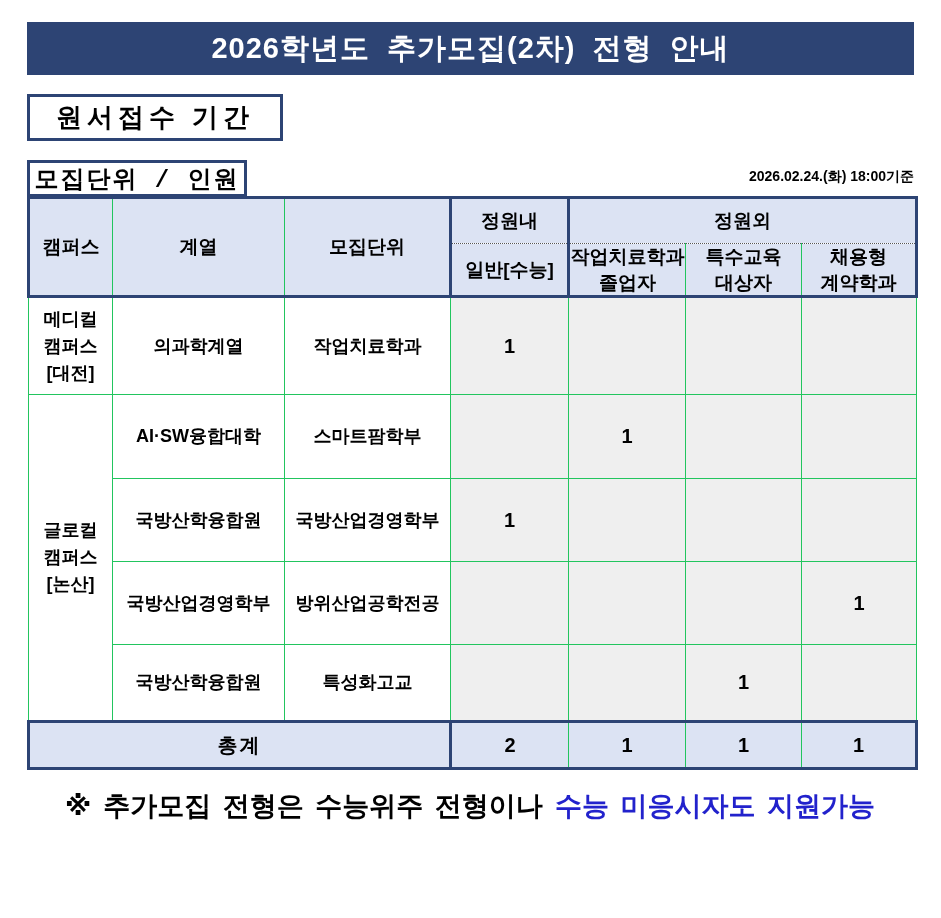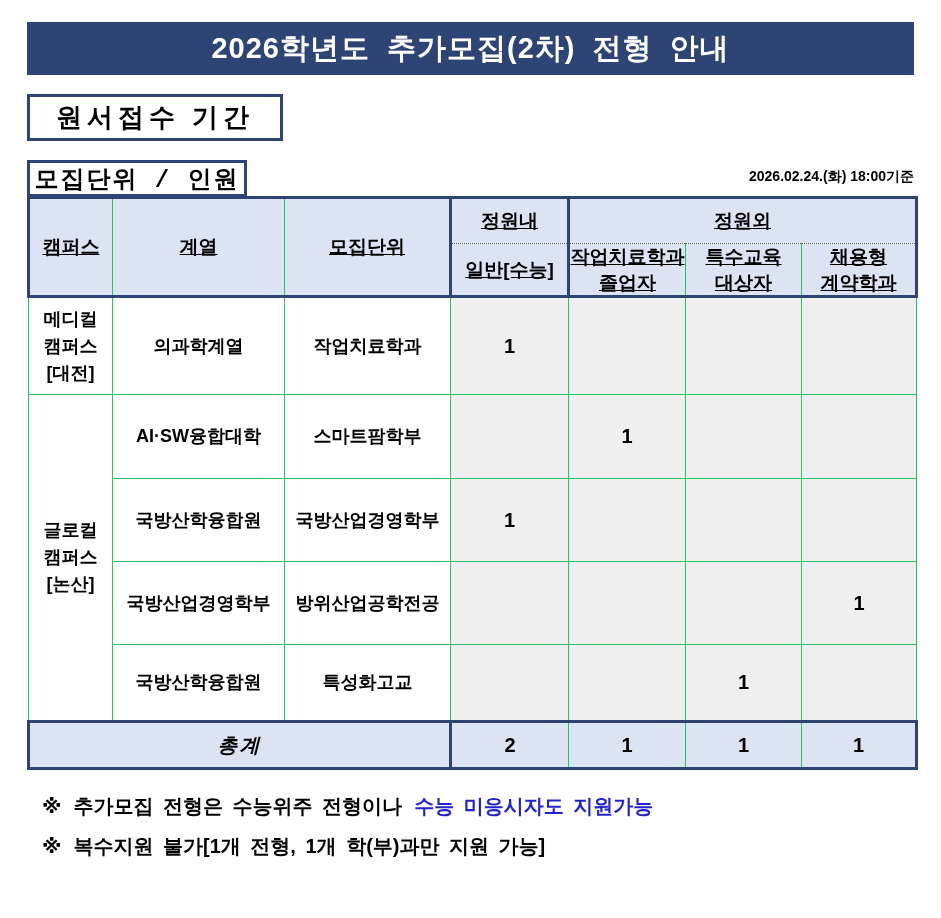--- a/index.html
+++ b/index.html
@@ -54,38 +54,38 @@
     position: absolute; left: 27px; top: 196px; width: 888px;
     border-collapse: collapse; table-layout: fixed;
   }
   .roster th, .roster td {
     border: 1px solid #22c55e;
     text-align: center; vertical-align: middle;
     font-weight: 700;
     white-space: pre-line;
     overflow: hidden;
   }
-  .roster th { background: #dce3f3; font-size: 19px; line-height: 1.35; text-decoration: underline; }
+  .roster th { background: #dce3f3; font-size: 19px; line-height: 1.35; }
   .roster td.txt { background: #ffffff; font-size: 18px; line-height: 1.5; }
   .roster td.num { background: #efefef; font-size: 20px; }
   .roster td.total { background: #dce3f3; font-size: 20px; }
-  .roster td.total-label { background: #dce3f3; font-size: 20px; letter-spacing: 2px; font-style: italic; }
+  .roster td.total-label { background: #dce3f3; font-size: 20px; letter-spacing: 2px; }
 
   
   .bt3 { border-top: 3px solid #2d4474 !important; }
   .bb3 { border-bottom: 3px solid #2d4474 !important; }
   .bl3 { border-left: 3px solid #2d4474 !important; }
   .br3 { border-right: 3px solid #2d4474 !important; }
   .dot-b { border-bottom: 1px dotted #555 !important; }
   .dot-t { border-top: 1px dotted #555 !important; }
 
   
   .notes {
-    position: absolute; left: 42px; top: 786px; width: 900px;
-    font-size: 20px; line-height: 40px; word-spacing: 4px;
+    position: absolute; left: 20px; top: 786px; width: 900px;
+    font-size: 27px; line-height: 40px; word-spacing: 4px; text-align: center;
   }
   .note { display: block; }
   .note .prefix { margin-right: 12px; }
   .note .hl { color: #2222cc; margin-left: 12px; }
 </style>
 </head>
 <body>
 
 <div class="page">
 
@@ -176,16 +176,15 @@
         <td class="total bt3 bb3 bl3">2</td>
         <td class="total bt3 bb3">1</td>
         <td class="total bt3 bb3">1</td>
         <td class="total bt3 bb3 br3">1</td>
       </tr>
     </tbody>
   </table>
 
   <div class="notes">
     <span class="note"><span class="prefix">※</span><span>추가모집 전형은 수능위주 전형이나</span><span class="hl">수능 미응시자도 지원가능</span></span>
-    <span class="note"><span class="prefix">※</span><span>복수지원 불가[1개 전형, 1개 학(부)과만 지원 가능]</span></span>
   </div>
 
 </div>
 
 </body></html>

